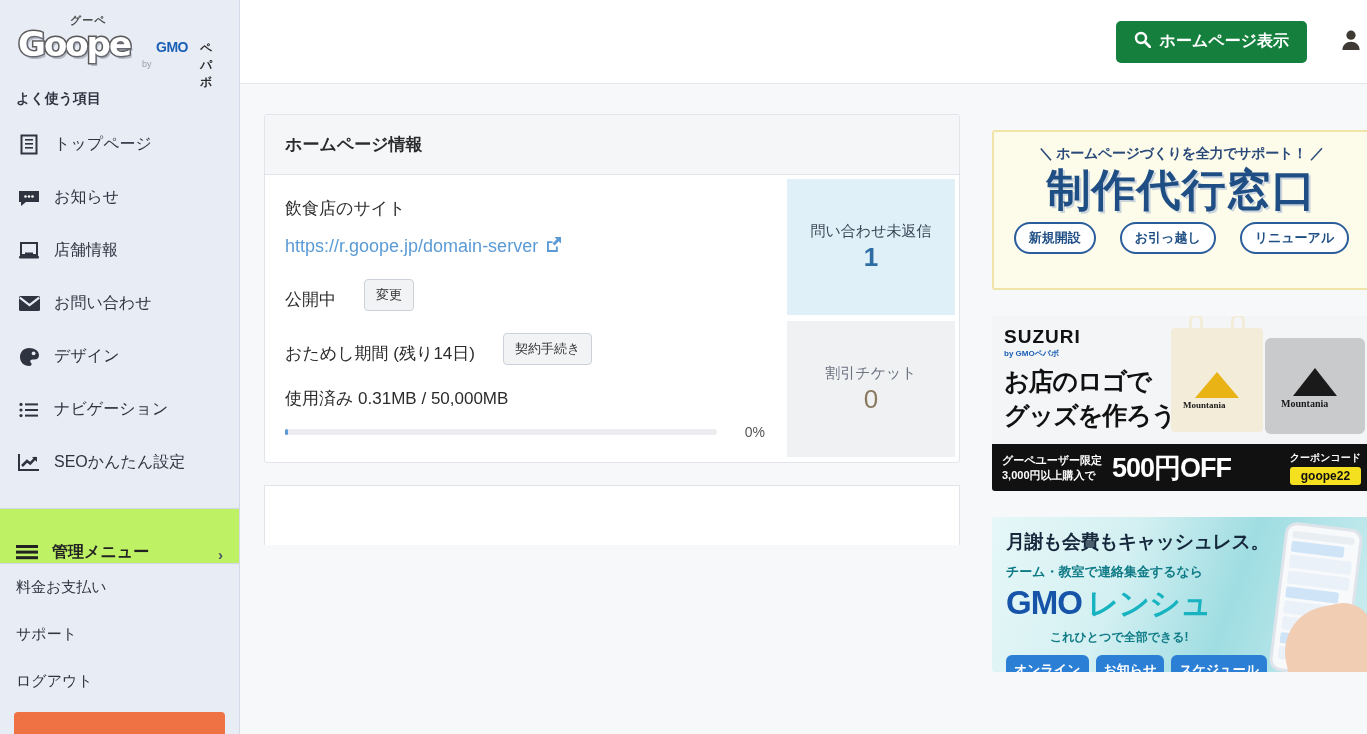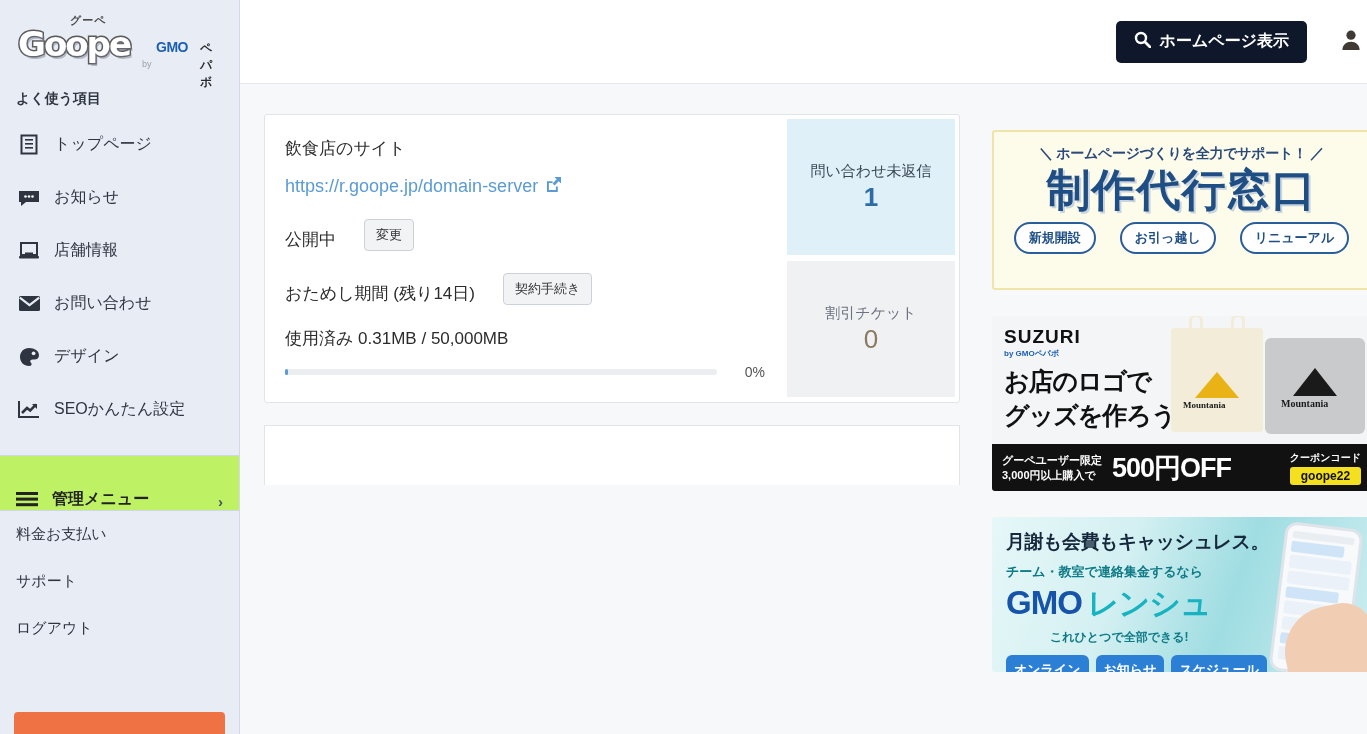--- a/index.html
+++ b/index.html
@@ -101,21 +101,21 @@
   .right-pane { flex: 1; height: 734px; position: relative; background: #f7f8fa; }
 
   .topbar {
     height: 84px; background: #ffffff;
     border-bottom: 1px solid #e4e7ec;
     display: flex; align-items: center; justify-content: flex-end;
     padding-right: 34px;
   }
   .hp-btn {
     display: inline-flex; align-items: center; gap: 9px;
-    background: #0f172a; color: #ffffff;
+    background: #15803d; color: #ffffff;
     border: none; border-radius: 5px;
     height: 42px; padding: 0 18px;
     font-size: 16px; font-weight: 700;
     cursor: pointer;
     font-family: "Liberation Sans", sans-serif;
   }
   .user-ico { margin-left: 34px; cursor: pointer; display: block; }
 
   .content-row { display: flex; padding: 30px 24px 0 24px; gap: 32px; }
 
@@ -358,20 +358,33 @@
     <div class="side-item">
       <span class="side-ico">
         <svg width="21" height="20" viewBox="0 0 21 20">
             <path d="M10 1C4.8 1 1 4.9 1 10s3.8 9 9 9c1.9 0 2.6-1 2.6-2 0-1.3-1.3-1.4-1.3-2.6 0-1 .9-1.8 2-1.8h2.1c2.7 0 4.6-1.7 4.6-4.3C20 4 15.6 1 10 1z" fill="#2e3440"></path>
             <circle cx="14.6" cy="6.3" r="1.9" fill="#e8ecf5"></circle>
           </svg>
       </span>
       <span>デザイン</span>
     </div>
 
+    <div class="side-item">
+      <span class="side-ico">
+        <svg width="20" height="16" viewBox="0 0 20 16">
+            <circle cx="2" cy="2.4" r="1.6" fill="#2e3440"></circle>
+            <circle cx="2" cy="8" r="1.6" fill="#2e3440"></circle>
+            <circle cx="2" cy="13.6" r="1.6" fill="#2e3440"></circle>
+            <rect x="6" y="1.4" width="13" height="2" fill="#2e3440"></rect>
+            <rect x="6" y="7" width="13" height="2" fill="#2e3440"></rect>
+            <rect x="6" y="12.6" width="13" height="2" fill="#2e3440"></rect>
+          </svg>
+      </span>
+      <span>ナビゲーション</span>
+    </div>
 
     <div class="side-item">
       <span class="side-ico">
         <svg width="22" height="19" viewBox="0 0 22 19">
             <path d="M1 1v16h20" fill="none" stroke="#2e3440" stroke-width="2"></path>
             <path d="M4 13l5-5 3.2 2.6L18 4.4" fill="none" stroke="#2e3440" stroke-width="2.6"></path>
             <path d="M14 4h5v5z" fill="#2e3440"></path>
           </svg>
       </span>
       <span>SEOかんたん設定</span>
@@ -413,20 +426,21 @@
             <circle cx="10" cy="6.2" r="4.6" fill="#3f3a33"></circle>
             <path d="M1.4 21c0-5 3.9-8.2 8.6-8.2S18.6 16 18.6 21z" fill="#3f3a33"></path>
           </svg>
       </span>
     </header>
 
     <div class="content-row">
 
       <div class="main-col">
         <section class="card">
+          <div class="card-head">ホームページ情報</div>
           <div class="card-body">
 
             <div class="info-col">
               <div class="site-name">飲食店のサイト</div>
 
               <a class="site-url">
                 <span>https://r.goope.jp/domain-server</span>
                 <span>
                   <svg width="15" height="15" viewBox="0 0 15 15">
                       <path d="M1 4.2h5.6v1.9H2.9v7h7V9.4h1.9V15H1z" fill="#5b9bd5"></path>

